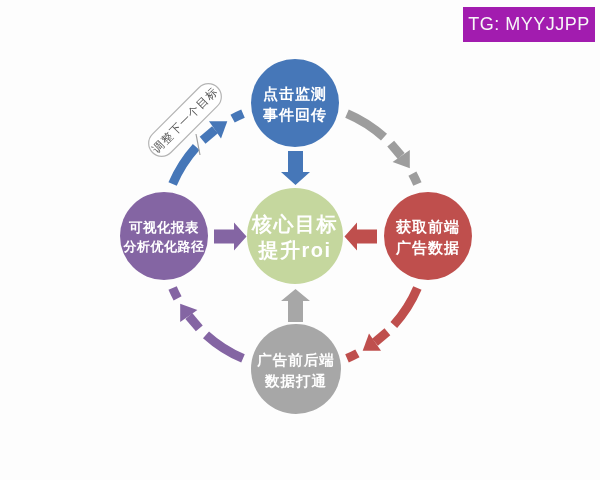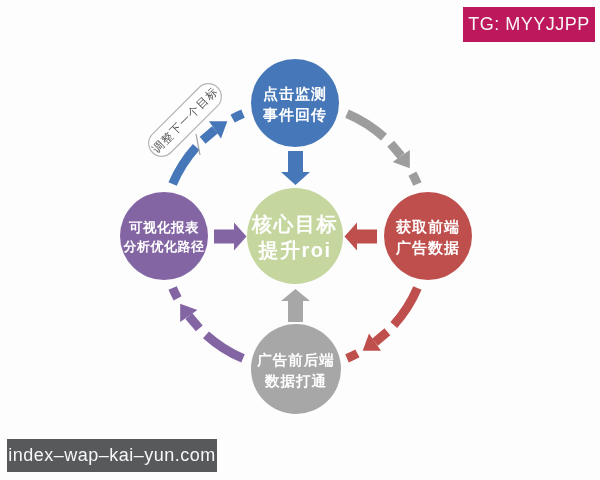--- a/index.html
+++ b/index.html
@@ -96,17 +96,16 @@
       <text class="node-label" x="295" y="257" font-size="20" letter-spacing="1.5">提升roi</text>
     </g>
 
     <path class="leader" d="M 196 134 L 200 155"></path>
     <g transform="rotate(-45 185 120)">
       <rect class="callout-rect" x="139" y="107" width="92" height="26" rx="13"></rect>
       <text class="callout-text" x="185" y="124">调整下一个目标</text>
     </g>
   </svg>
 
-  <div class="badge tg" style="background:#be185d">TG: MYYJJPP</div>
+  <div class="badge tg" style="background:#a21caf">TG: MYYJJPP</div>
 
-  <div class="badge domain" style="background:#58595b">index–wap–kai–yun.com</div>
 
 </div>
 
 </body></html>

